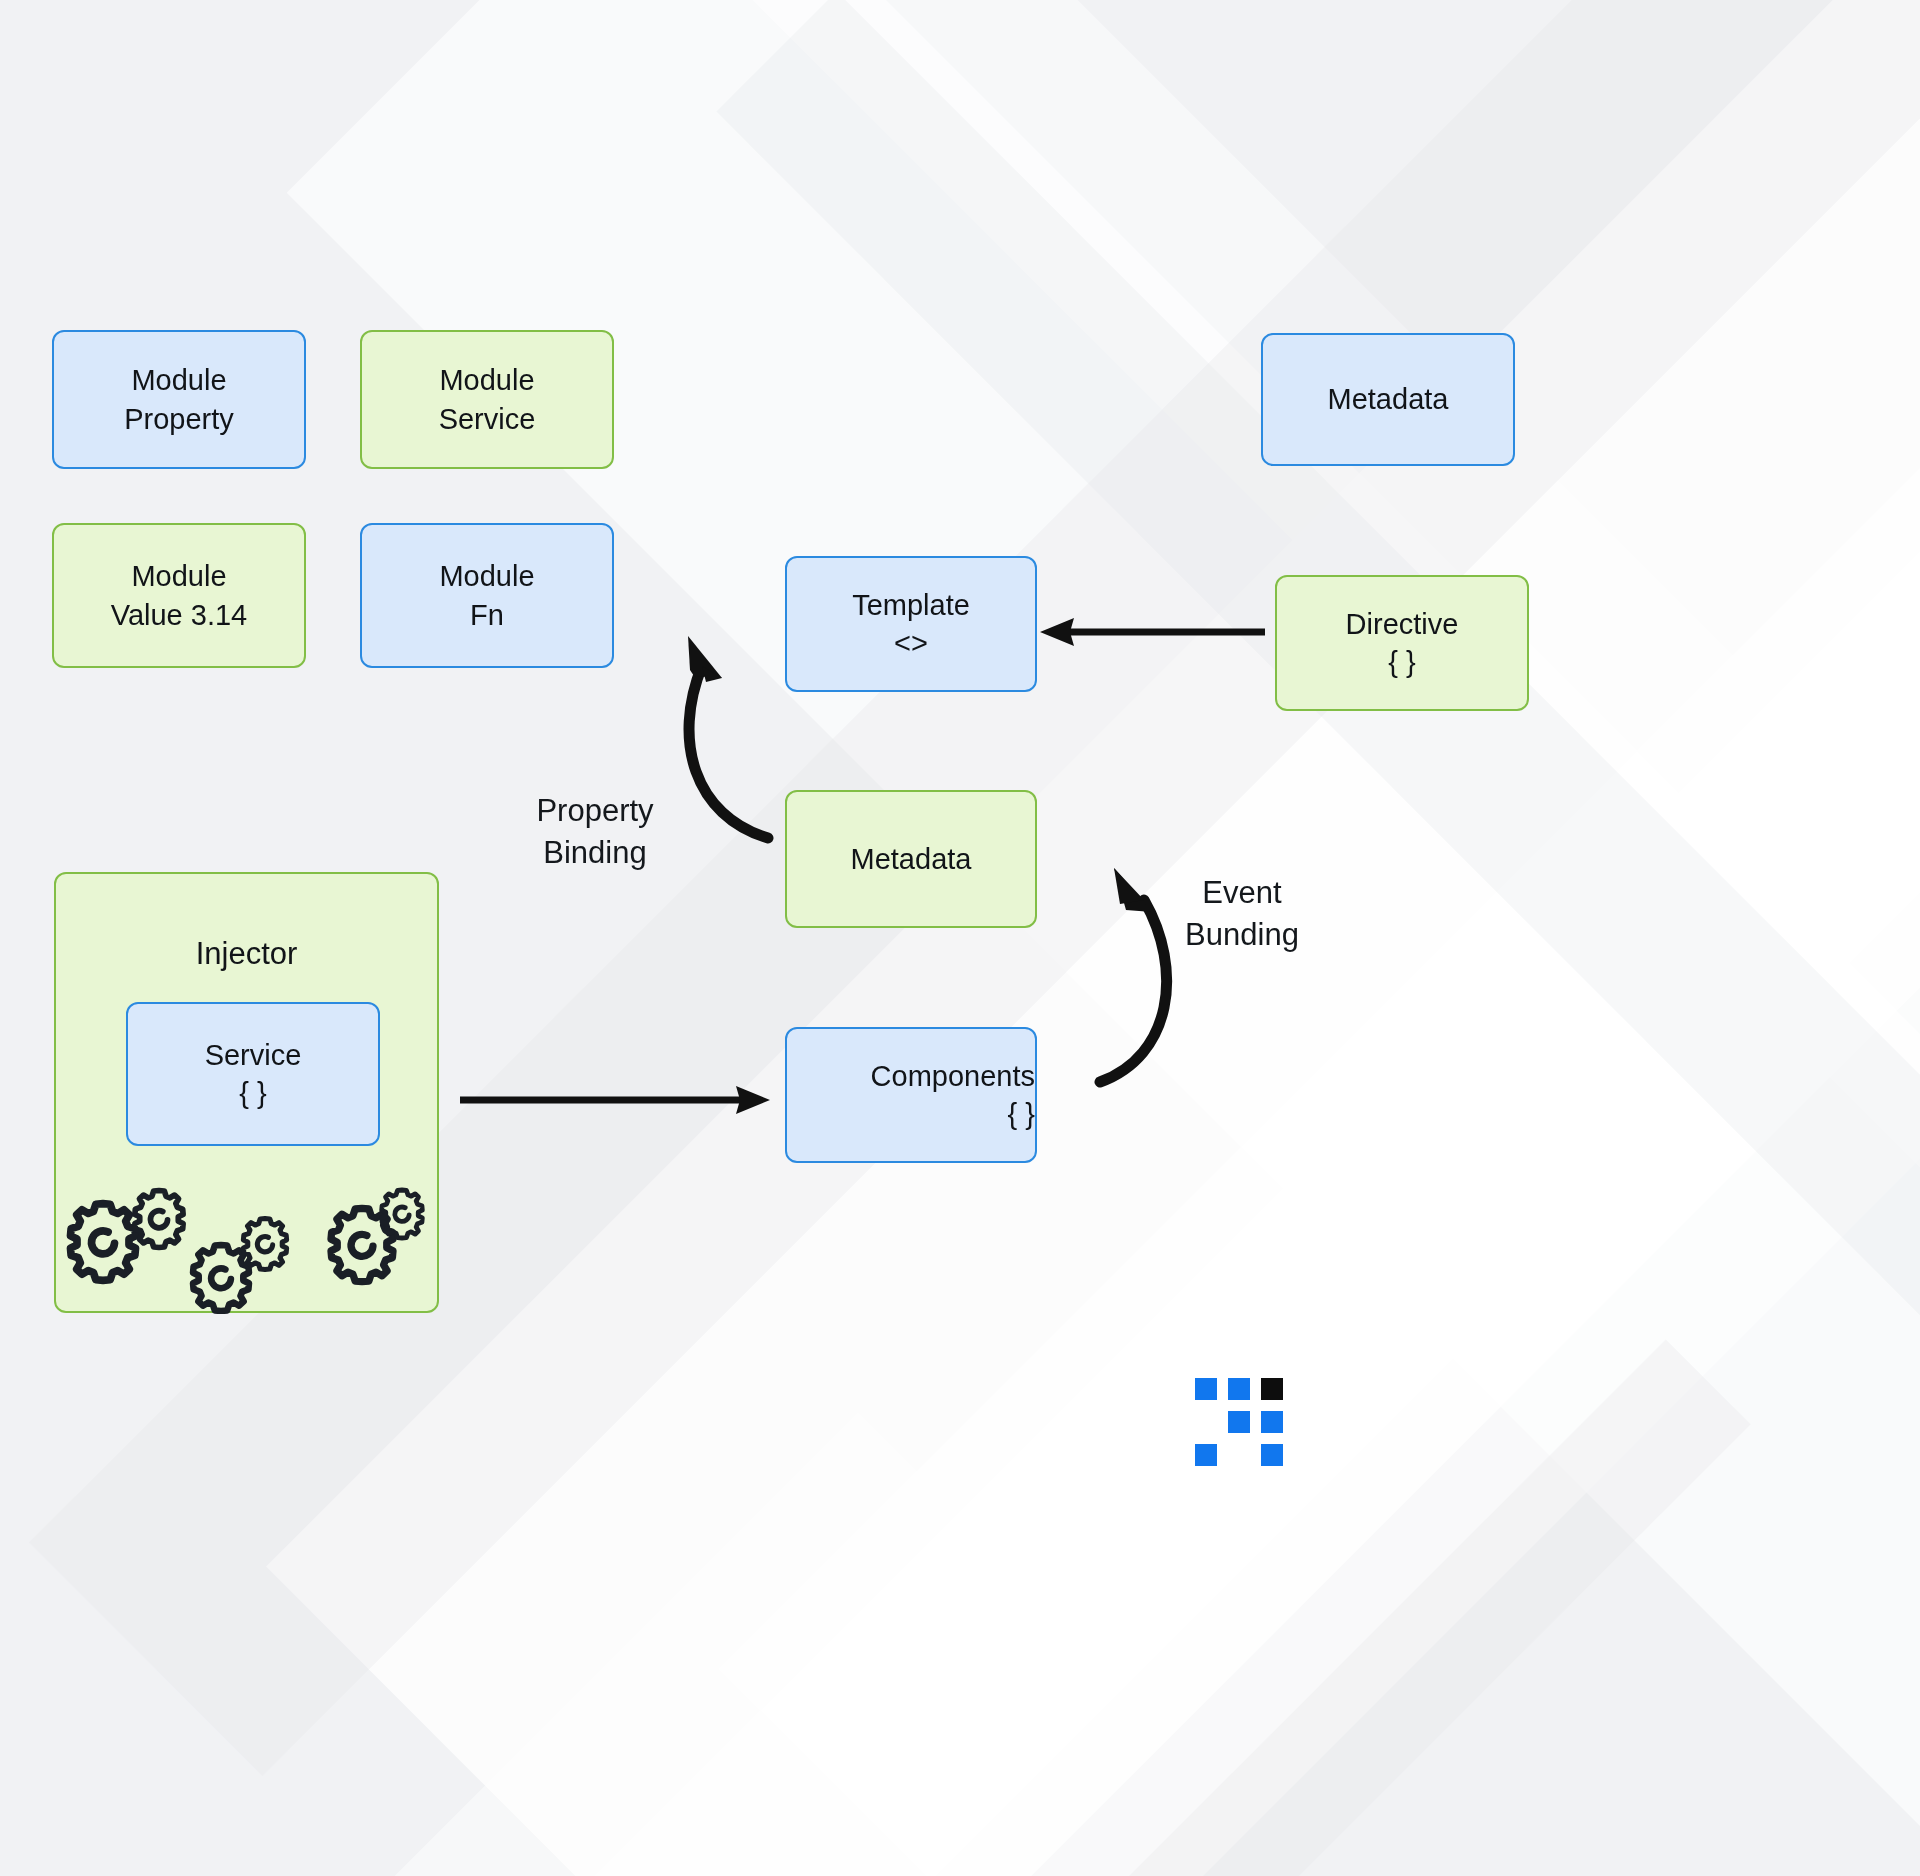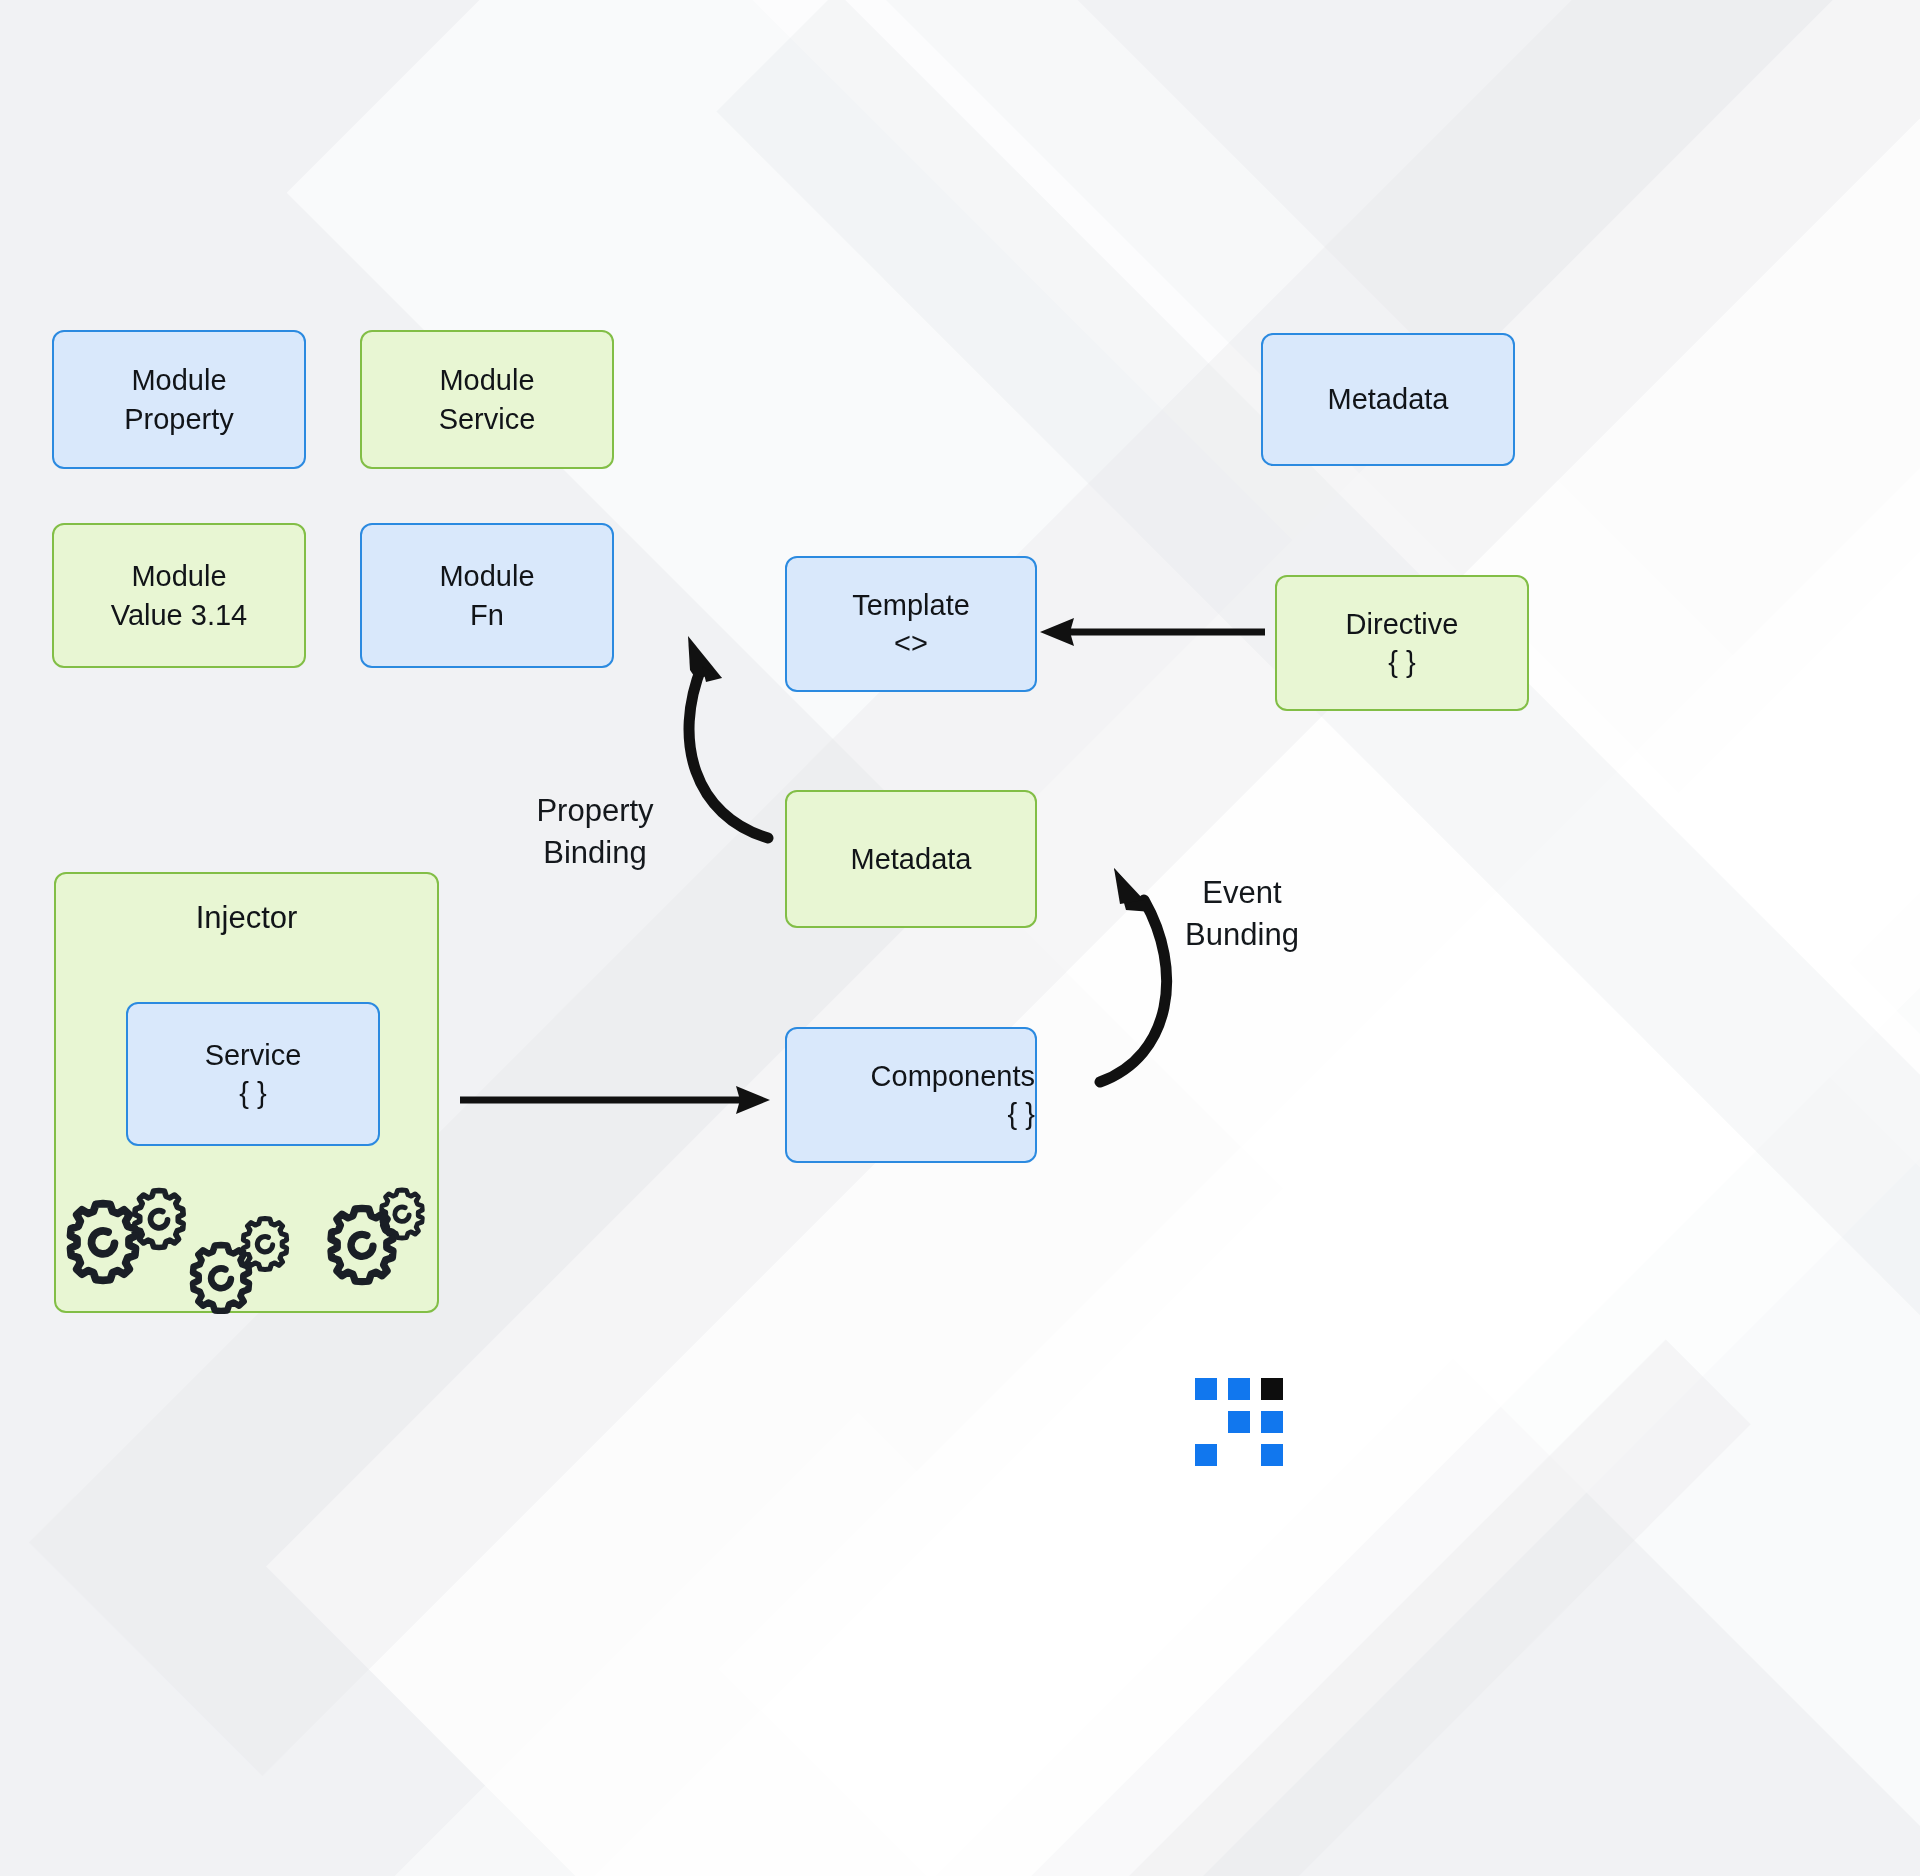--- a/index.html
+++ b/index.html
@@ -56,21 +56,21 @@
   #box-module-fn       {left:360px;top:523px;width:254px;height:145px;}
   #box-metadata-right  {left:1261px;top:333px;width:254px;height:133px;}
   #box-template        {left:785px;top:556px;width:252px;height:136px;}
   #box-directive       {left:1275px;top:556px;width:254px;height:136px;margin-top:19px;}
   #box-metadata-mid    {left:785px;top:790px;width:252px;height:138px;}
   #box-components      {left:785px;top:1027px;width:252px;height:136px;align-items:flex-end;}
 
   
   #box-injector{
     left:54px;top:872px;width:385px;height:441px;
-    justify-content:flex-start;padding-top:24px;
+    justify-content:flex-start;padding-top:60px;
     font-size:31px;
   }
   #box-service{
     position:absolute;left:70px;top:128px;width:254px;height:144px;
     z-index:4;font-size:29px;
   }
   #gears{position:absolute;left:0;top:300px;width:385px;height:140px;z-index:4;}
 
   
   svg.arrow{position:absolute;z-index:3;overflow:visible;}

